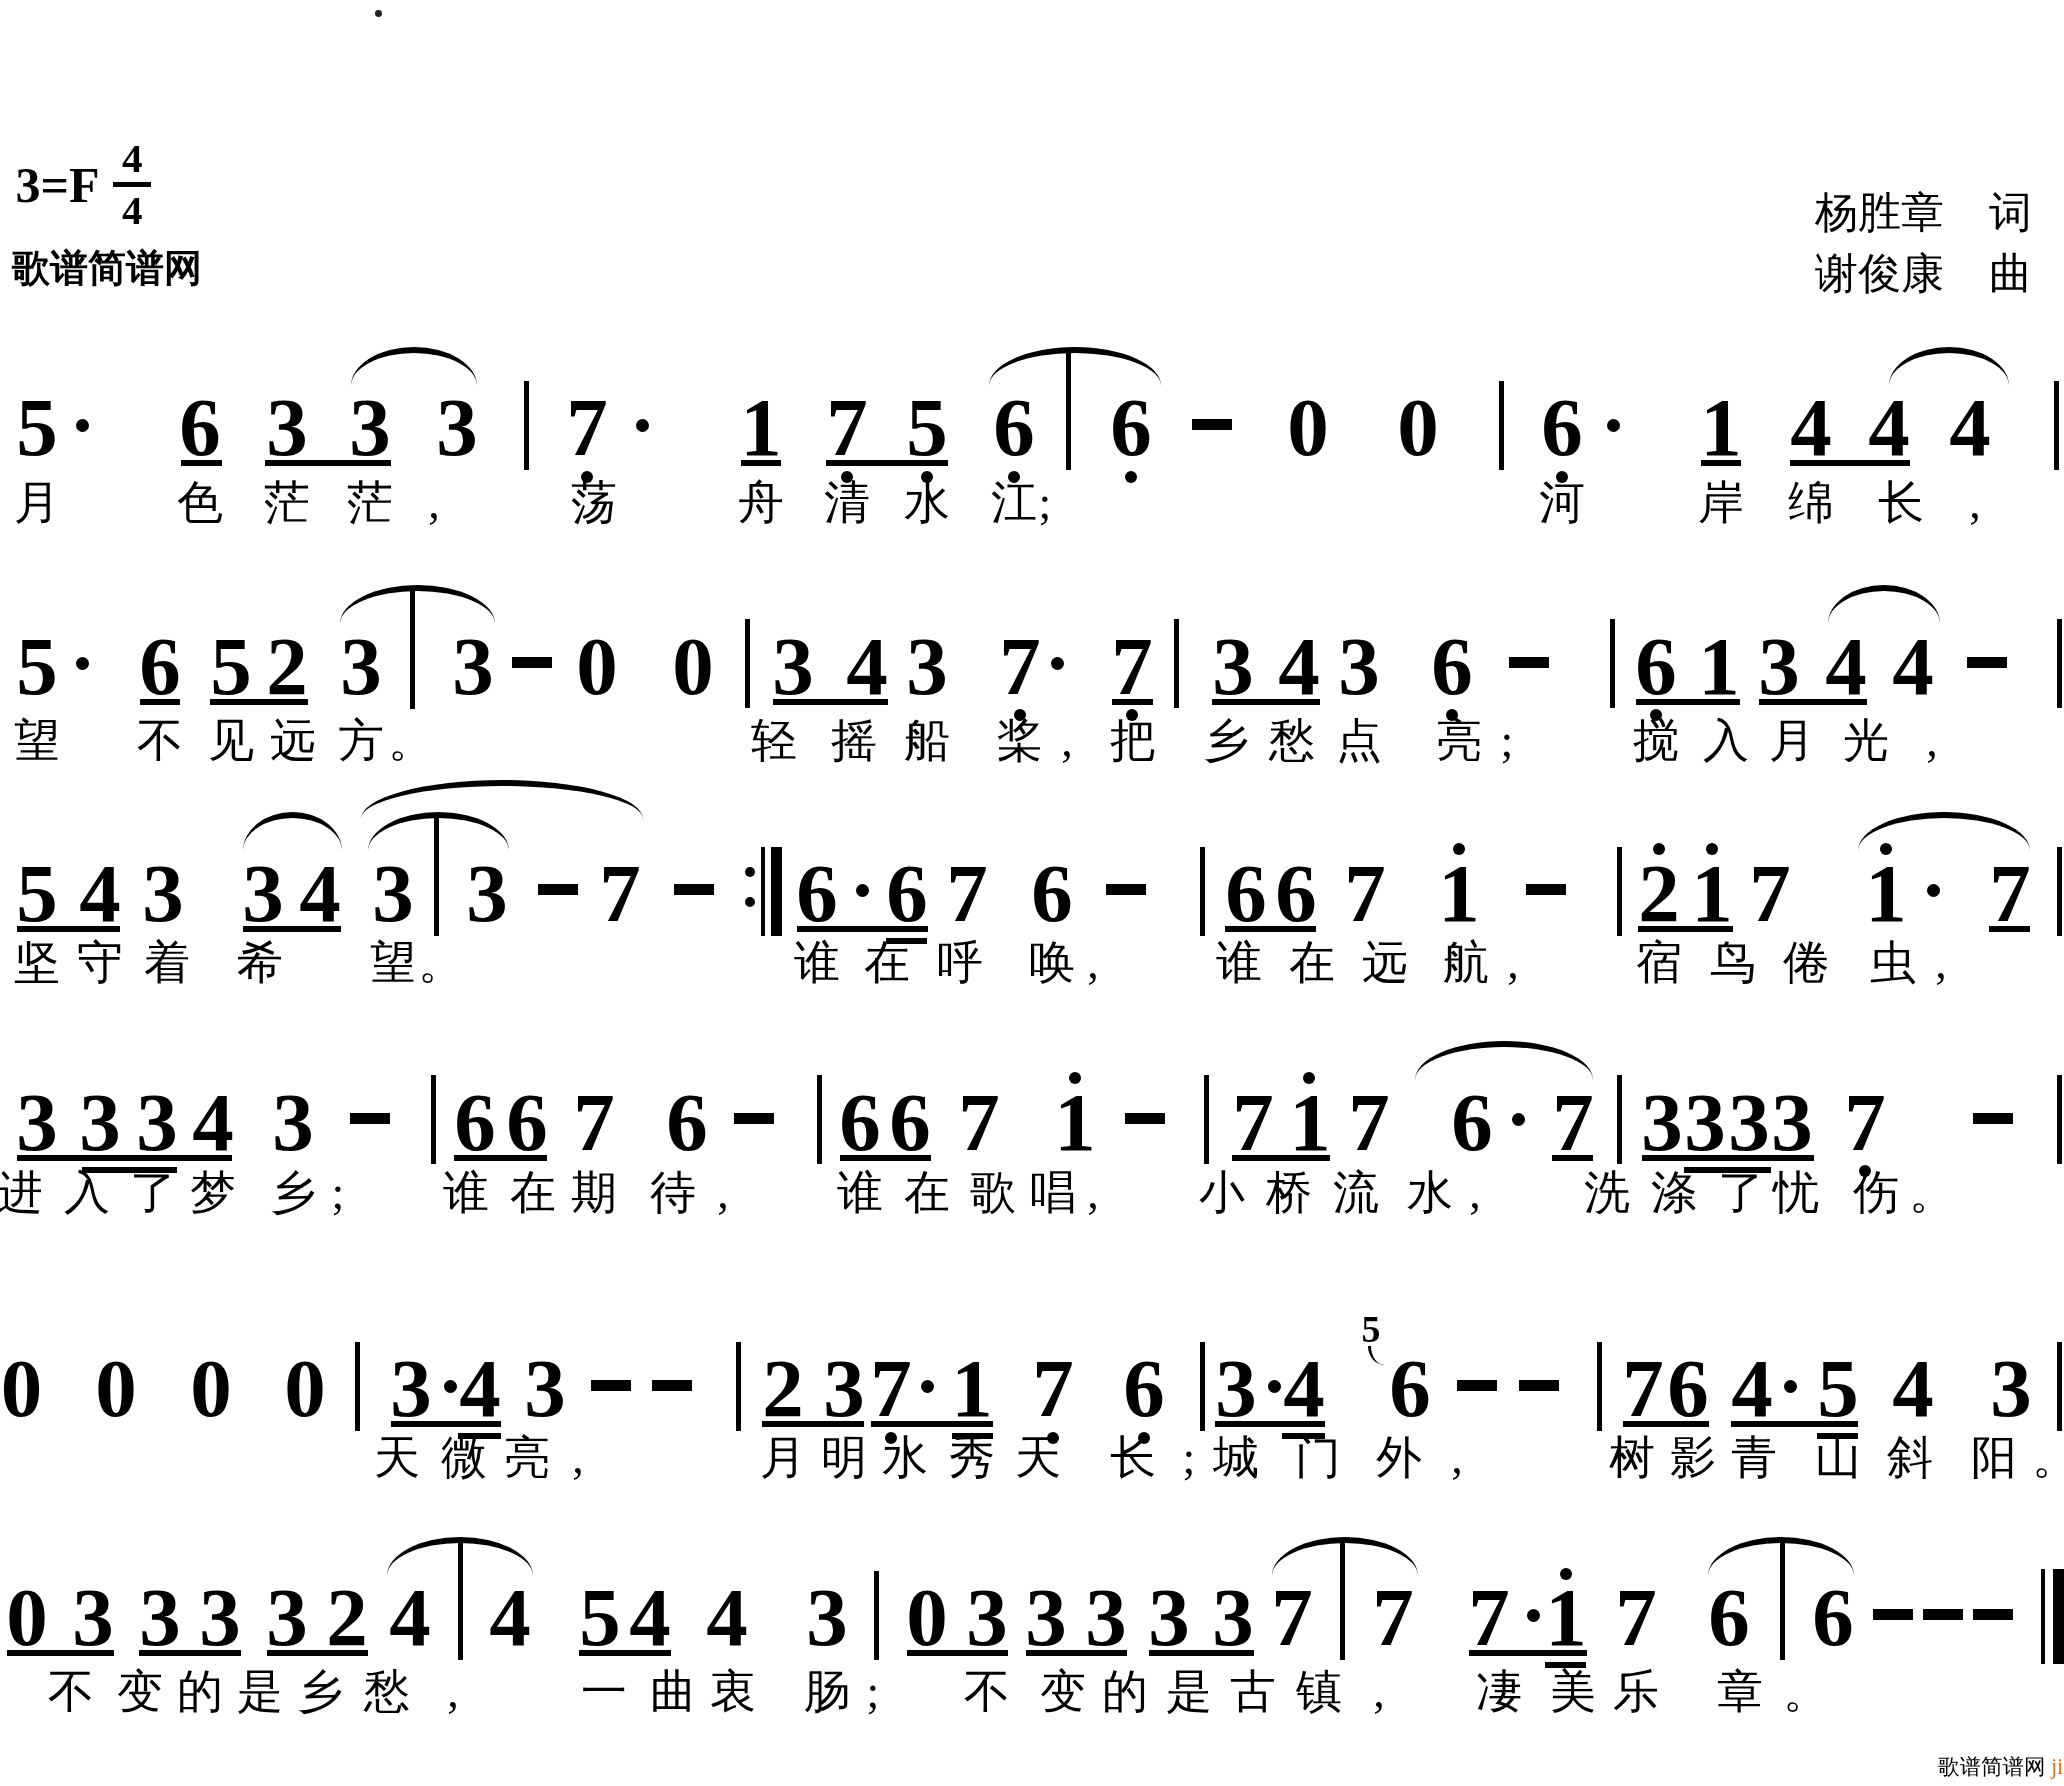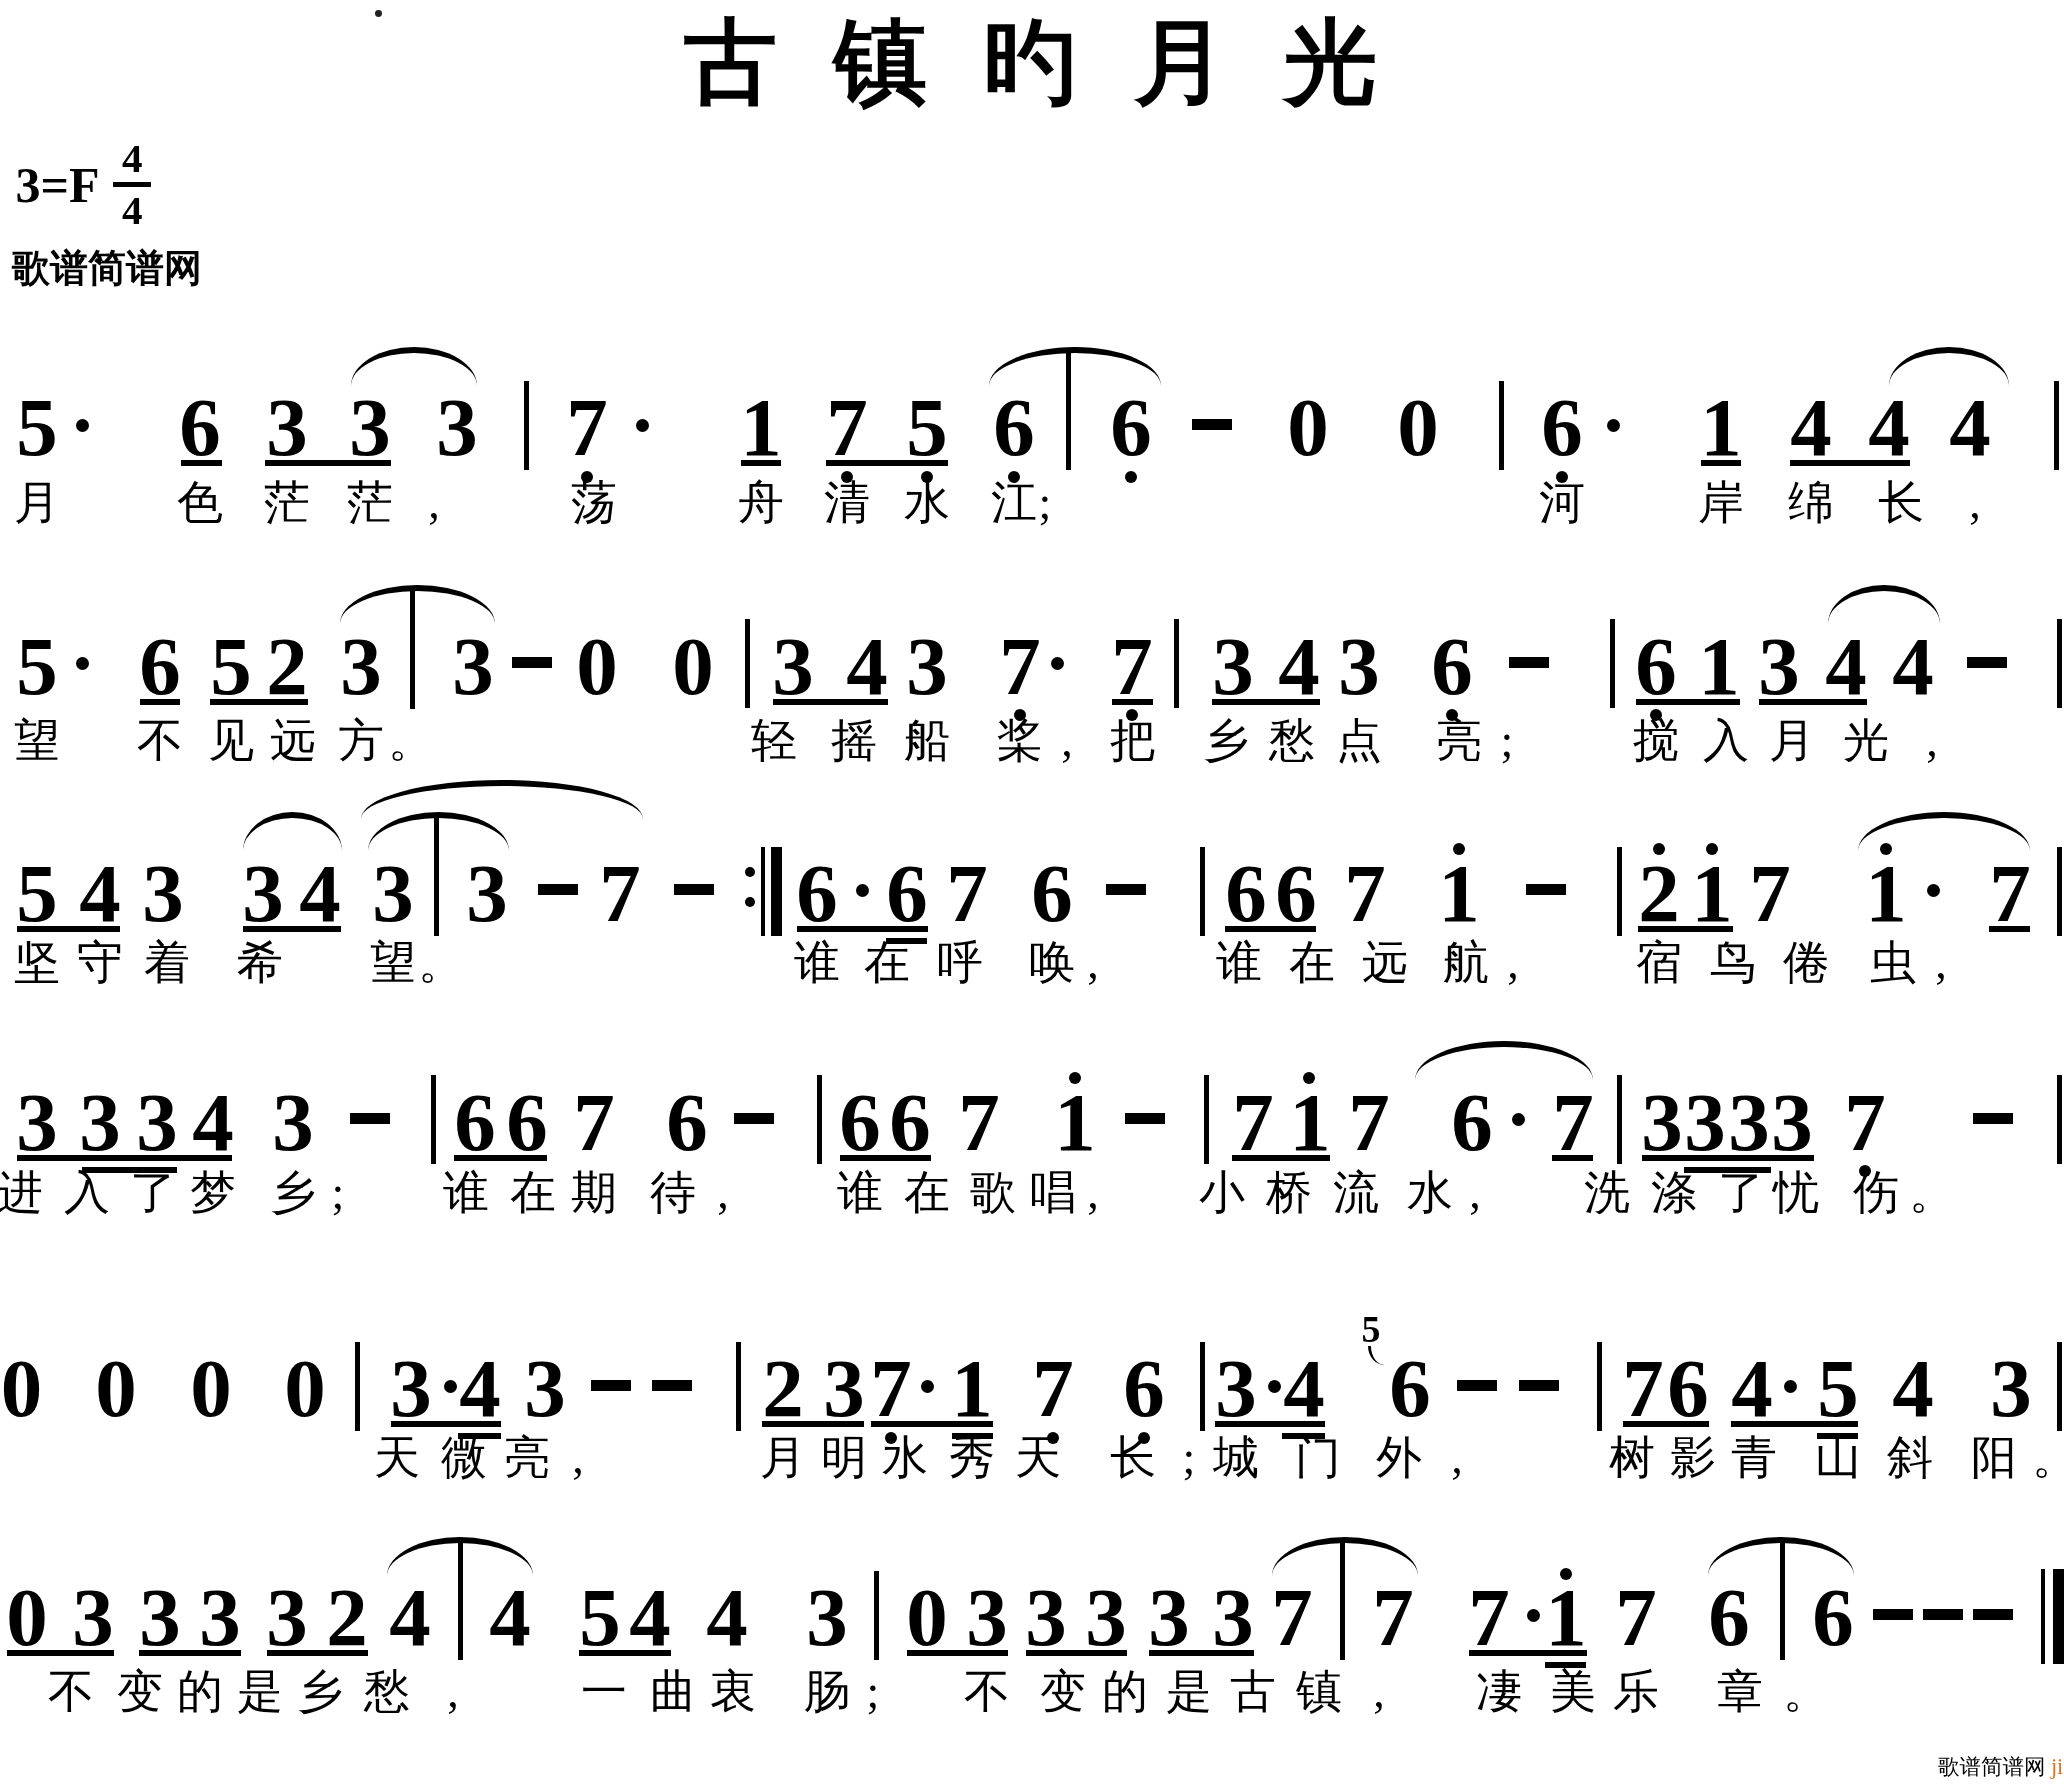--- a/index.html
+++ b/index.html
@@ -31,33 +31,36 @@
   .ly{position:absolute;font-size:46px;line-height:1;transform:translateX(-50%);white-space:nowrap;}
   .watermark{position:absolute;left:1938px;top:1752px;white-space:nowrap;}
   .wm-cn{font-size:21.5px;color:#000000;}
   .wm-url{font-size:22.4px;color:#e2711d;}
 </style>
 </head>
 <body>
 
 <div class="page">
   <div class="speck"></div>
-  <h1 class="title">古镇旳月光</h1>
 
   <div class="keysig">
     <span class="key-text">3=F</span>
     <span class="ts">
       <span>4</span>
       <span class="ts-line"></span>
       <span>4</span>
     </span>
   </div>
 
   <div class="tempo">歌谱简谱网</div>
 
+  <div class="credits">
+    <div class="credit-row"><span>杨胜章</span><span class="role">词</span></div>
+    <div class="credit-row"><span>谢俊康</span><span class="role">曲</span></div>
+  </div>
 
   <div id="score">
       <div class="n" style="left: 37px; top: 386px;">5</div>
       <div class="dot" style="left: 76px; top: 419px; width: 13px; height: 13px;"></div>
       <div class="n" style="left: 200px; top: 386px;">6</div>
       <div class="n" style="left: 287px; top: 386px;">3</div>
       <div class="n" style="left: 370px; top: 386px;">3</div>
       <div class="n" style="left: 457px; top: 386px;">3</div>
       <div class="n" style="left: 587px; top: 386px;">7</div>
       <div class="dot" style="left: 581px; top: 471px; width: 12px; height: 12px;"></div>

